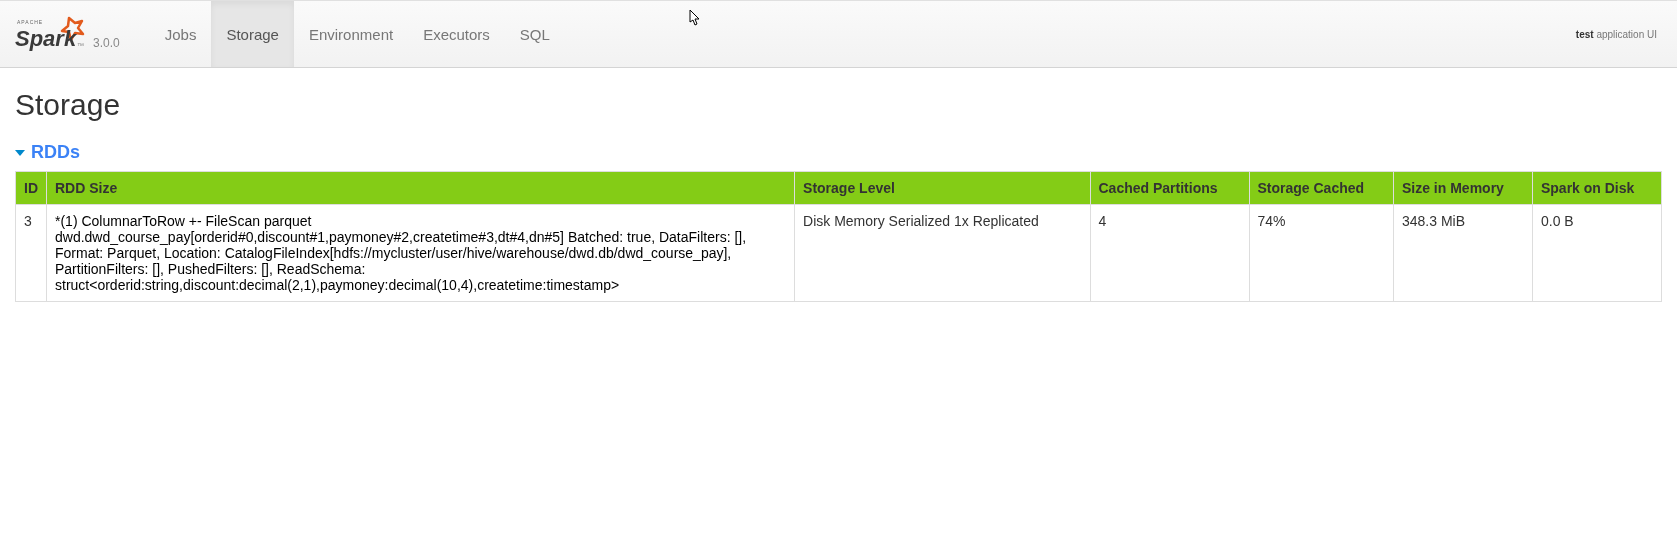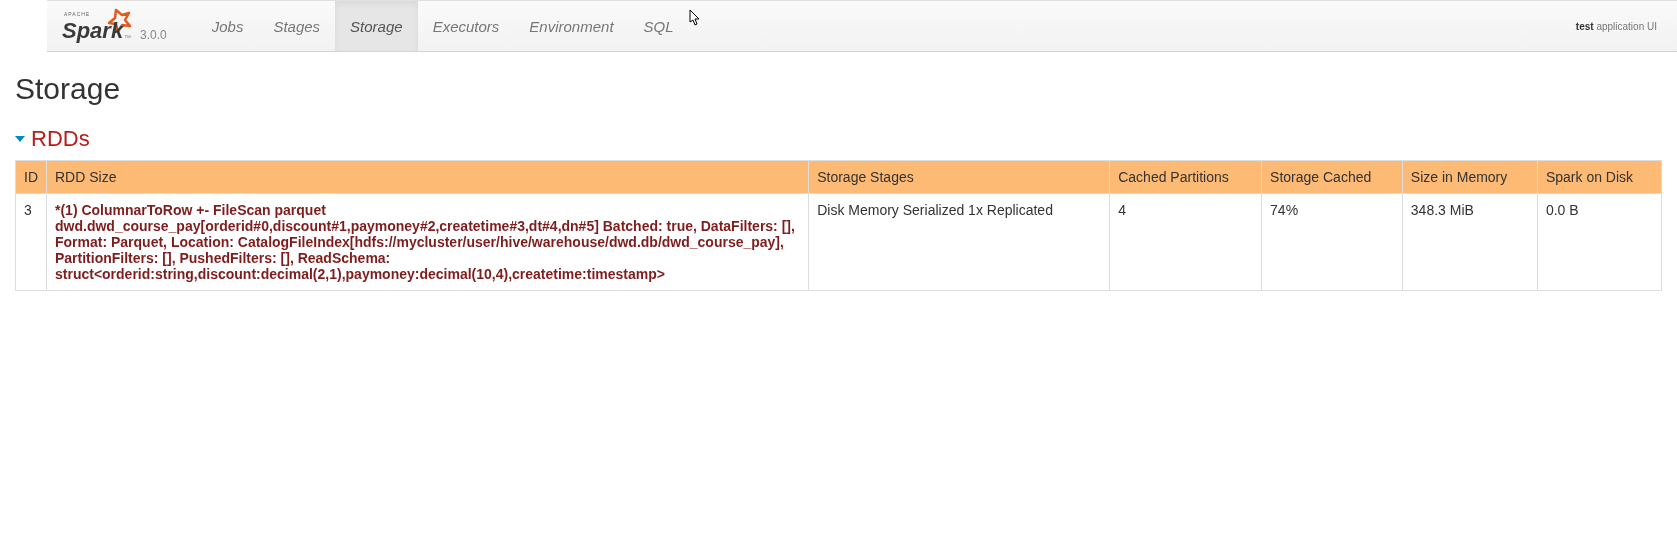--- a/index.html
+++ b/index.html
@@ -6,45 +6,43 @@
     body {
       font-family: "Helvetica Neue", Helvetica, Arial, sans-serif;
       font-size: 14px;
       color: #333;
       background: #fff;
     }
     .navbar {
       background: linear-gradient(to bottom, #fafafa, #f2f2f2);
       border-top: 1px solid #e0e0e0;
       border-bottom: 1px solid #d4d4d4;
-      height: 52px;
+      height: 68px;
       display: flex;
       align-items: center;
       padding: 0 15px;
-      margin-left: 47px;
     }
     .brand {
       display: flex;
       align-items: flex-end;
       margin-right: 30px;
       cursor: pointer;
     }
     .brand svg { display: block; }
     .brand-version {
       font-size: 12px;
       color: #888;
       margin-left: 6px;
       margin-bottom: 3px;
     }
     .nav-tabs {
       display: flex;
       align-items: center;
       height: 100%;
       flex: 1;
-      font-style: italic;
     }
     .nav-tab {
       display: flex;
       align-items: center;
       padding: 0 15px;
       color: #777;
       font-size: 15px;
       cursor: pointer;
       height: 100%;
     }
@@ -76,50 +74,49 @@
       margin-bottom: 8px;
     }
     .caret-down {
       width: 0; height: 0;
       border-left: 5px solid transparent;
       border-right: 5px solid transparent;
       border-top: 6px solid #0088cc;
       margin-right: 6px;
     }
     .section-header h4 {
-      color: #b91c1c;
-      font-size: 22px;
-      font-weight: normal;
+      color: #3b82f6;
+      font-size: 18px;
+      font-weight: bold;
     }
     table.data-table {
       width: 100%;
       border-collapse: collapse;
       border: 1px solid #ddd;
       font-size: 14px;
     }
     table.data-table th {
-      background: #fdba74;
+      background: #84cc16;
       border: 1px solid #ddd;
       padding: 8px;
       text-align: left;
-      font-weight: normal;
+      font-weight: bold;
       color: #333;
       white-space: nowrap;
     }
     table.data-table td {
       border: 1px solid #ddd;
       padding: 8px;
       vertical-align: top;
       color: #333;
     }
     table.data-table td a {
-      color: #7f1d1d;
+      color: #000000;
       text-decoration: none;
       cursor: pointer;
-      font-weight: bold;
     }
     .col-id { width: 30px; }
     .cursor-icon {
       position: absolute;
       left: 684px;
       top: 8px;
       pointer-events: none;
     }
   </style>
 </head>
@@ -134,31 +131,28 @@
         <text x="0" y="31" font-size="22" font-weight="bold" font-style="italic" fill="#3a3a3a" font-family="Arial">Spark</text>
         <text x="62" y="33" font-size="7" fill="#888">™</text>
       </g>
     </svg>
     <span class="brand-version">3.0.0</span>
   </a>
   <div class="nav-tabs">
     <div class="nav-tab">
         <span>Jobs</span>
       </div>
-    <div class="nav-tab">
-        <span>Stages</span>
-      </div>
     <div class="nav-tab active">
         <span>Storage</span>
       </div>
     <div class="nav-tab">
-        <span>Executors</span>
+        <span>Environment</span>
       </div>
     <div class="nav-tab">
-        <span>Environment</span>
+        <span>Executors</span>
       </div>
     <div class="nav-tab">
         <span>SQL</span>
       </div>
   </div>
   <div class="app-title">
     <span class="strong">test</span><span> application UI</span>
   </div>
 </div>
 
@@ -168,21 +162,21 @@
   <div class="section-header">
     <span class="caret-down"></span>
     <h4>RDDs</h4>
   </div>
 
   <table class="data-table">
     <thead>
       <tr>
         <th class="col-id">ID</th>
         <th>RDD Size</th>
-        <th>Storage Stages</th>
+        <th>Storage Level</th>
         <th>Cached Partitions</th>
         <th>Storage Cached</th>
         <th>Size in Memory</th>
         <th>Spark on Disk</th>
       </tr>
     </thead>
     <tbody>
       <tr>
         <td>3</td>
         <td style="max-width:640px;">

